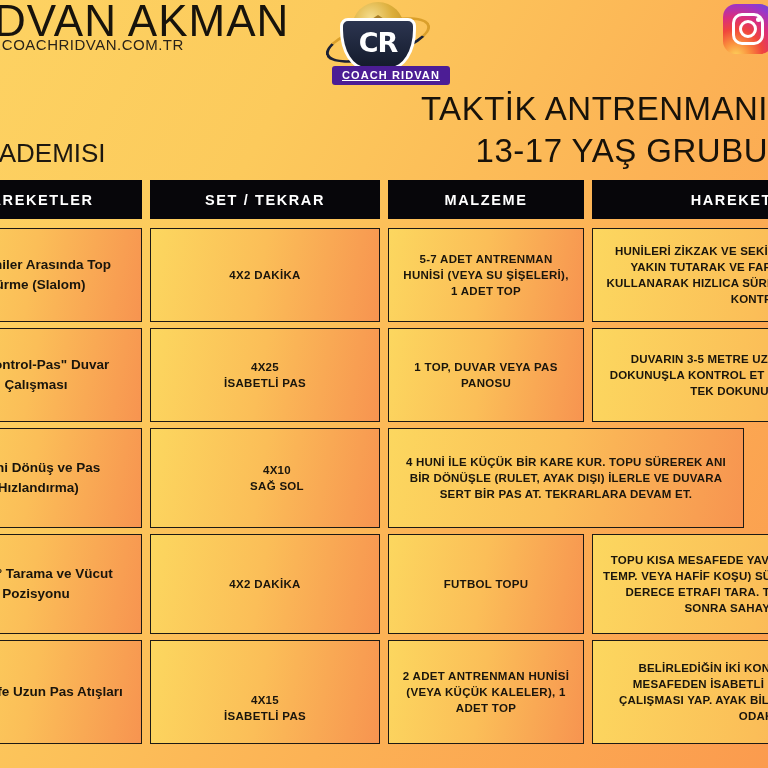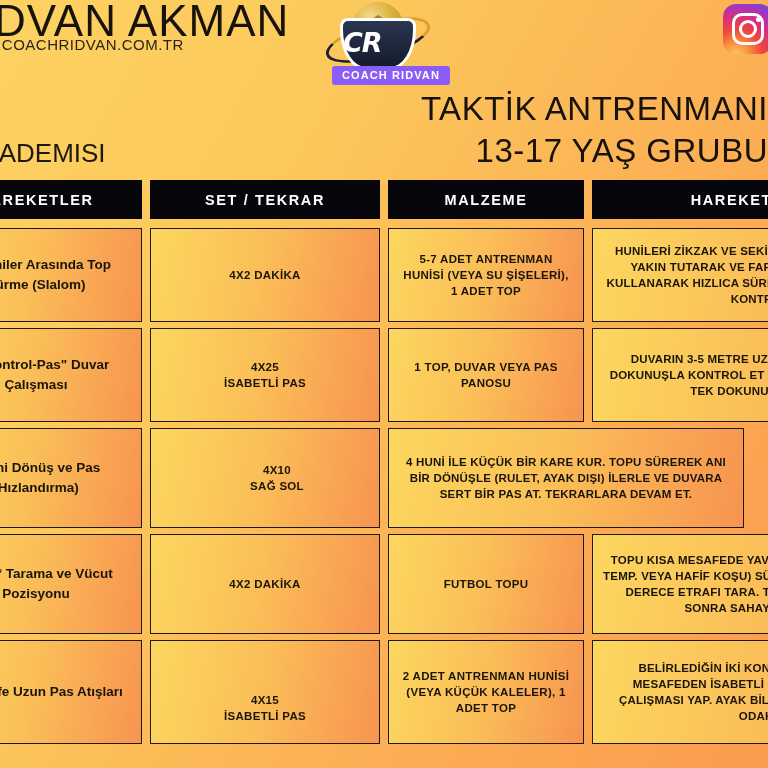--- a/index.html
+++ b/index.html
@@ -67,21 +67,21 @@
     clip-path: polygon(50% 0%, 100% 36%, 81% 100%, 19% 100%, 0% 36%);
     opacity: .85;
   }
   .logo-shield {
     position: absolute;
     left: 32px; top: 16px;
     width: 76px; height: 52px;
     background: linear-gradient(180deg, #2c3550 0%, #141b2c 100%);
     border: 3px solid #ffffff;
     border-radius: 8px 8px 26px 26px / 8px 8px 40px 40px;
-    display: flex; align-items: center; justify-content: flex-start; font-style: italic;
+    display: flex; align-items: center; justify-content: center;
   }
   .logo-cr {
     color: #ffffff;
     font-size: 27px;
     font-weight: bold;
     letter-spacing: -1px;
     font-family: "DejaVu Sans", sans-serif;
     margin-top: -4px;
   }
   .logo-swoosh {
@@ -101,28 +101,29 @@
     border: 3px solid #d79c26;
     border-radius: 50%;
     transform: rotate(-16deg);
     border-left-color: transparent;
     border-bottom-color: transparent;
     opacity: .9;
   }
   .logo-label {
     position: absolute;
     left: 24px; top: 64px;
-    background: #8b5cf6;
+    background: #4c1d95;
     color: #ffffff;
     font-size: 11px;
     font-weight: bold;
     letter-spacing: 1.1px;
     padding: 3px 10px 4px;
     border-radius: 3px;
     white-space: nowrap;
+    text-decoration: underline;
   }
 
   
   .ig {
     position: absolute;
     left: 723px; top: 4px;
     width: 50px; height: 50px;
     border-radius: 13px;
     background: radial-gradient(circle at 26% 104%, #fdd35c 0%, #fa8c3c 22%, #f0453c 42%, #d92e7f 62%, #9a36c9 82%, #5b51d8 100%);
   }

